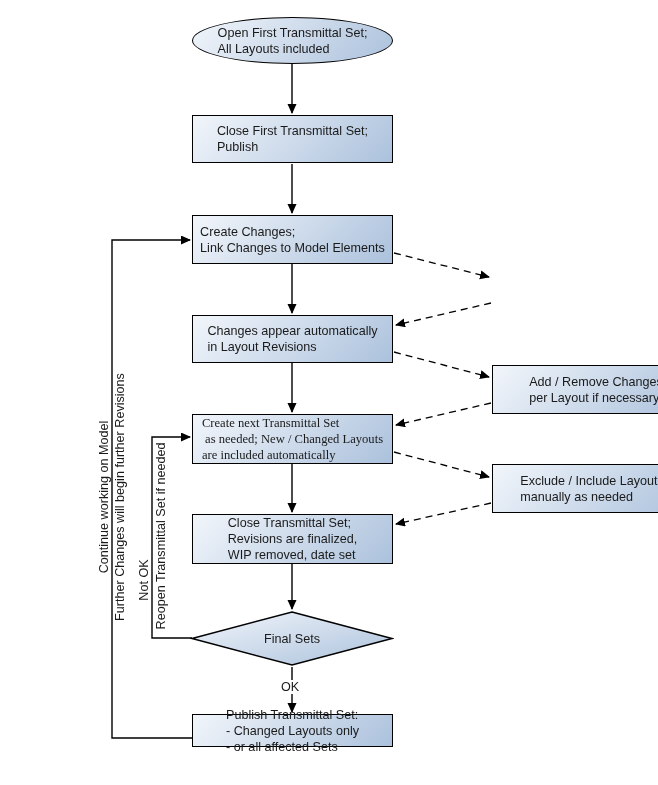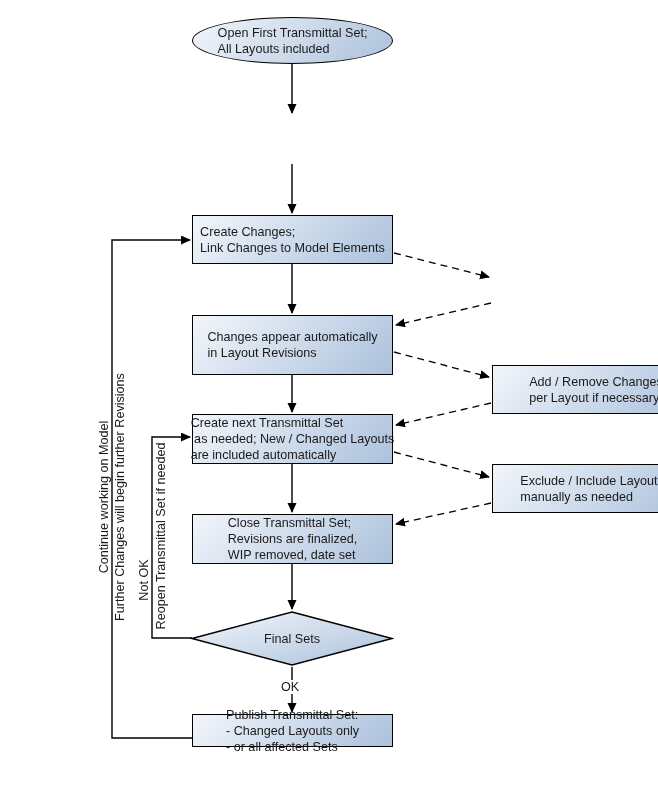--- a/index.html
+++ b/index.html
@@ -72,35 +72,38 @@
     <line x1="354" y1="352" x2="449" y2="377" stroke="#000" stroke-width="1.3" stroke-dasharray="7 5" marker-end="url(#ah)"></line>
     <line x1="451" y1="403" x2="356" y2="425" stroke="#000" stroke-width="1.3" stroke-dasharray="7 5" marker-end="url(#ah)"></line>
     <line x1="354" y1="452" x2="449" y2="477" stroke="#000" stroke-width="1.3" stroke-dasharray="7 5" marker-end="url(#ah)"></line>
     <line x1="451" y1="503" x2="356" y2="524" stroke="#000" stroke-width="1.3" stroke-dasharray="7 5" marker-end="url(#ah)"></line>
   </svg>
 
   <div class="node ellipse" style="left:152px;top:17px;width:201px;height:47px;">
     <span class="txt">Open First Transmittal Set;<br>All Layouts included</span>
   </div>
 
+  <div class="node" style="left:152px;top:115px;width:201px;height:48px;">
+    <span class="txt">Close First Transmittal Set;<br>Publish</span>
+  </div>
 
   <div class="node" style="left:152px;top:215px;width:201px;height:49px;">
     <span class="txt">Create Changes;<br>Link Changes to Model Elements</span>
   </div>
 
 
-  <div class="node" style="left:152px;top:315px;width:201px;height:60px;">
+  <div class="node" style="left:152px;top:315px;width:201px;height:48px;">
     <span class="txt">Changes appear automatically<br>in Layout Revisions</span>
   </div>
 
   <div class="node" style="left:452px;top:365px;width:200px;height:49px;padding-left:8px;">
     <span class="txt">Add / Remove Changes<br>per Layout if necessary</span>
   </div>
 
-  <div class="node" style="left:152px;top:414px;width:201px;height:50px;">
+  <div class="node" style="left:152px;top:414px;width:201px;height:50px;font-family:Liberation Serif, serif;">
     <span class="txt">Create next Transmittal Set<br> as needed; New / Changed Layouts<br>are included automatically</span>
   </div>
 
   <div class="node" style="left:152px;top:514px;width:201px;height:50px;">
     <span class="txt">Close Transmittal Set;<br>Revisions are finalized,<br>WIP removed, date set</span>
   </div>
 
   <div class="node" style="left:452px;top:464px;width:200px;height:49px;">
     <span class="txt">Exclude / Include Layouts<br>manually as needed</span>
   </div>

